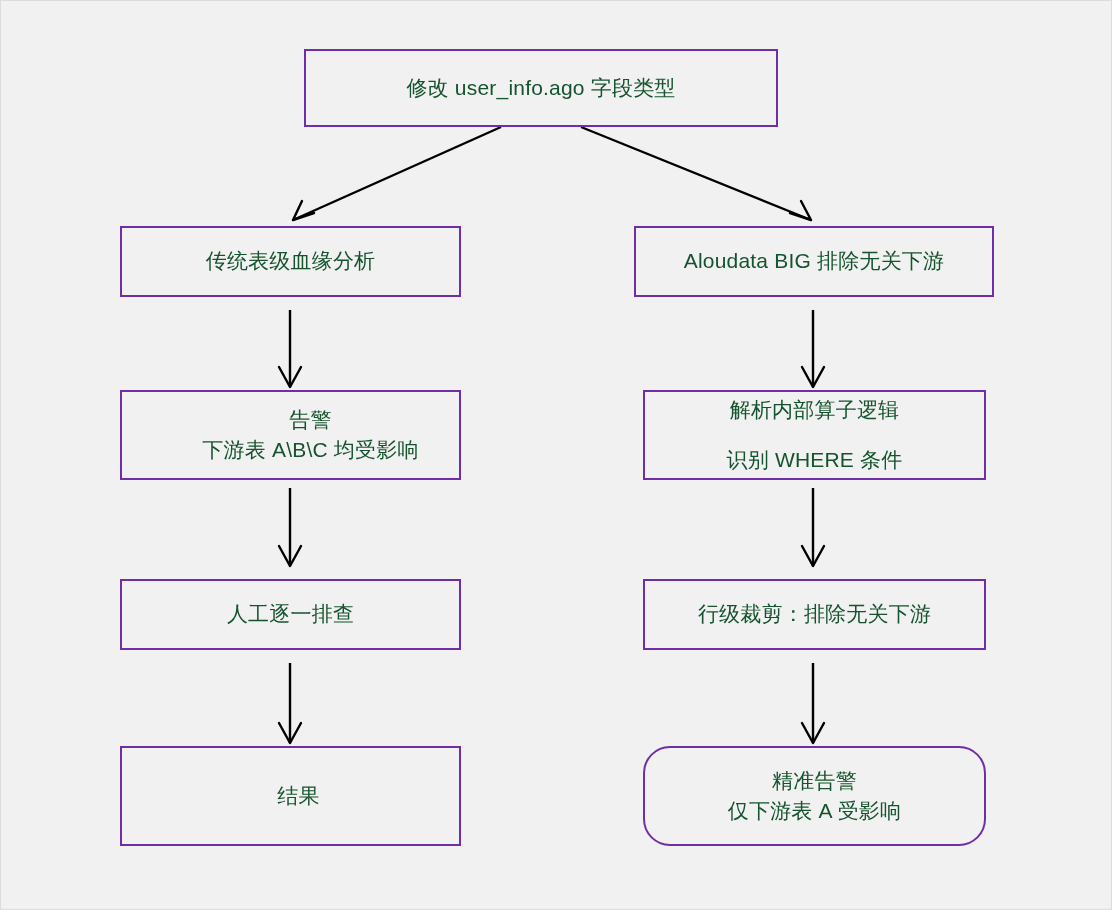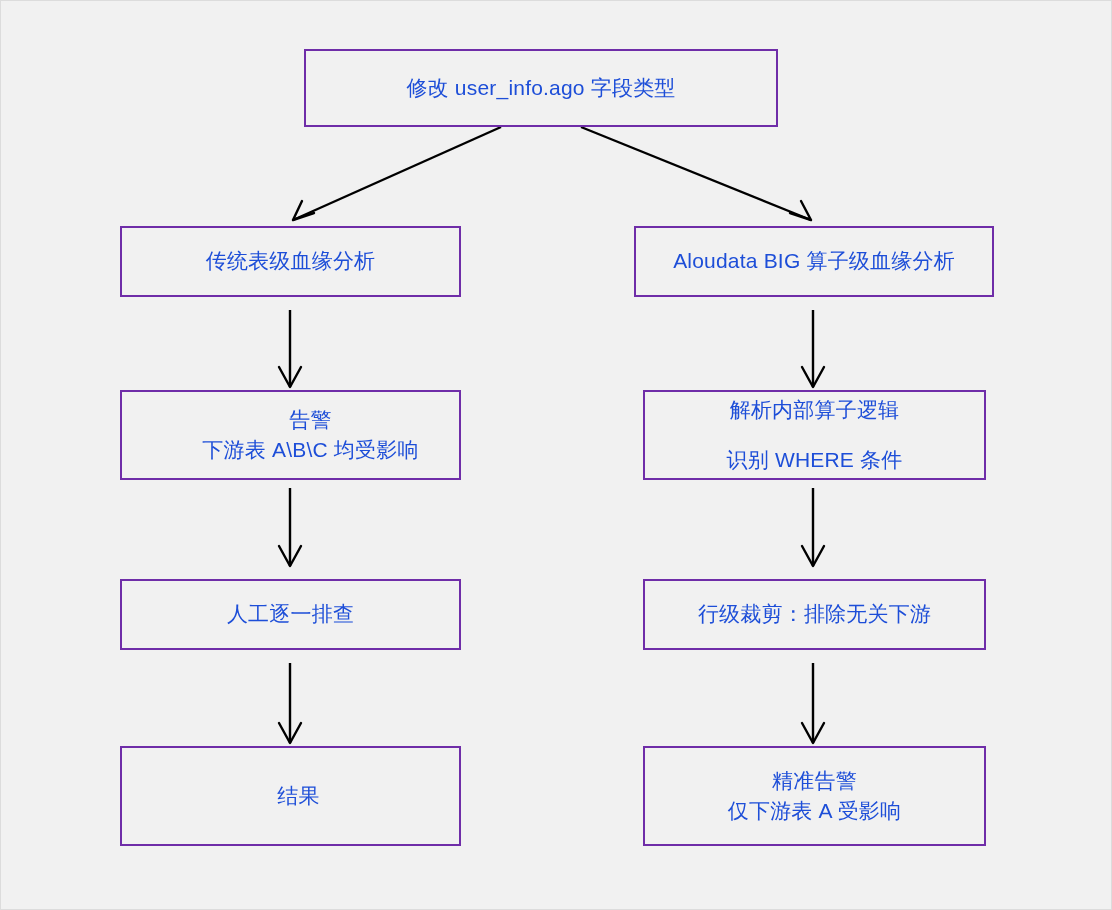--- a/index.html
+++ b/index.html
@@ -31,21 +31,21 @@
   }
   .node {
     position: absolute;
     box-sizing: border-box;
     border: 2px solid #6f2da8;
     background: #f1f1f1;
     display: flex;
     flex-direction: column;
     align-items: center;
     justify-content: center;
-    color: #1d4ed8;
+    color: #14532d;
     font-size: 21px;
     line-height: 1.45;
     letter-spacing: 0.2px;
     text-align: center;
     white-space: nowrap;
   }
   .node .line {
     display: block;
   }
 </style>
@@ -110,30 +110,30 @@
 
   <div class="node" style="left:119px; top:578px; width:341px; height:71px;">
     <span class="line">人工逐一排查</span>
   </div>
 
   <div class="node" style="left:119px; top:745px; width:341px; height:100px;padding-left:16px;">
     <span class="line">结果</span>
   </div>
 
   <div class="node" style="left:633px; top:225px; width:360px; height:71px;">
-    <span class="line">Aloudata BIG 算子级血缘分析</span>
+    <span class="line">Aloudata BIG 排除无关下游</span>
   </div>
 
   <div class="node" style="left:642px; top:389px; width:343px; height:90px;gap:19px;">
     <span class="line">解析内部算子逻辑</span>
     <span class="line">识别 WHERE 条件</span>
   </div>
 
   <div class="node" style="left:642px; top:578px; width:343px; height:71px;">
     <span class="line">行级裁剪：排除无关下游</span>
   </div>
 
-  <div class="node" style="left:642px; top:745px; width:343px; height:100px;">
+  <div class="node" style="left:642px; top:745px; width:343px; height:100px;border-radius:27px;">
     <span class="line">精准告警</span>
     <span class="line">仅下游表 A 受影响</span>
   </div>
 
 </div>
 
 </body></html>

